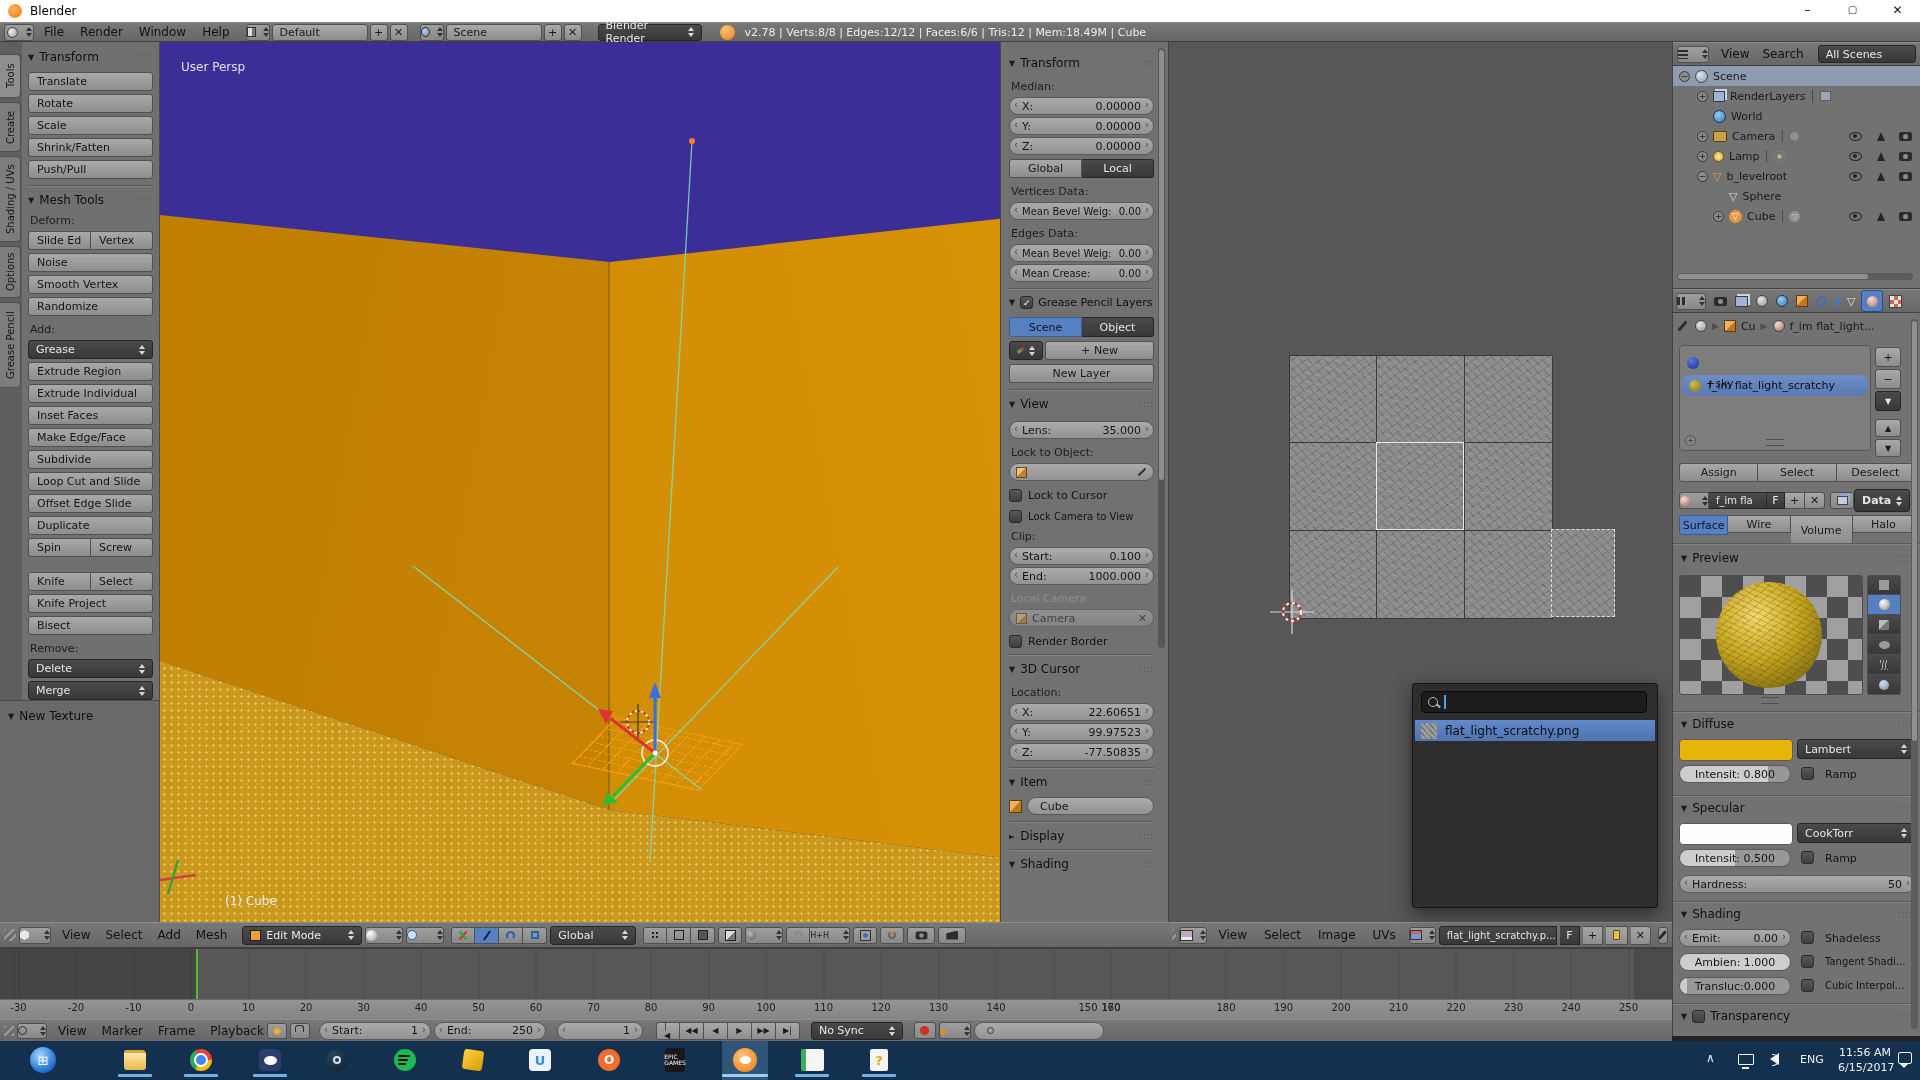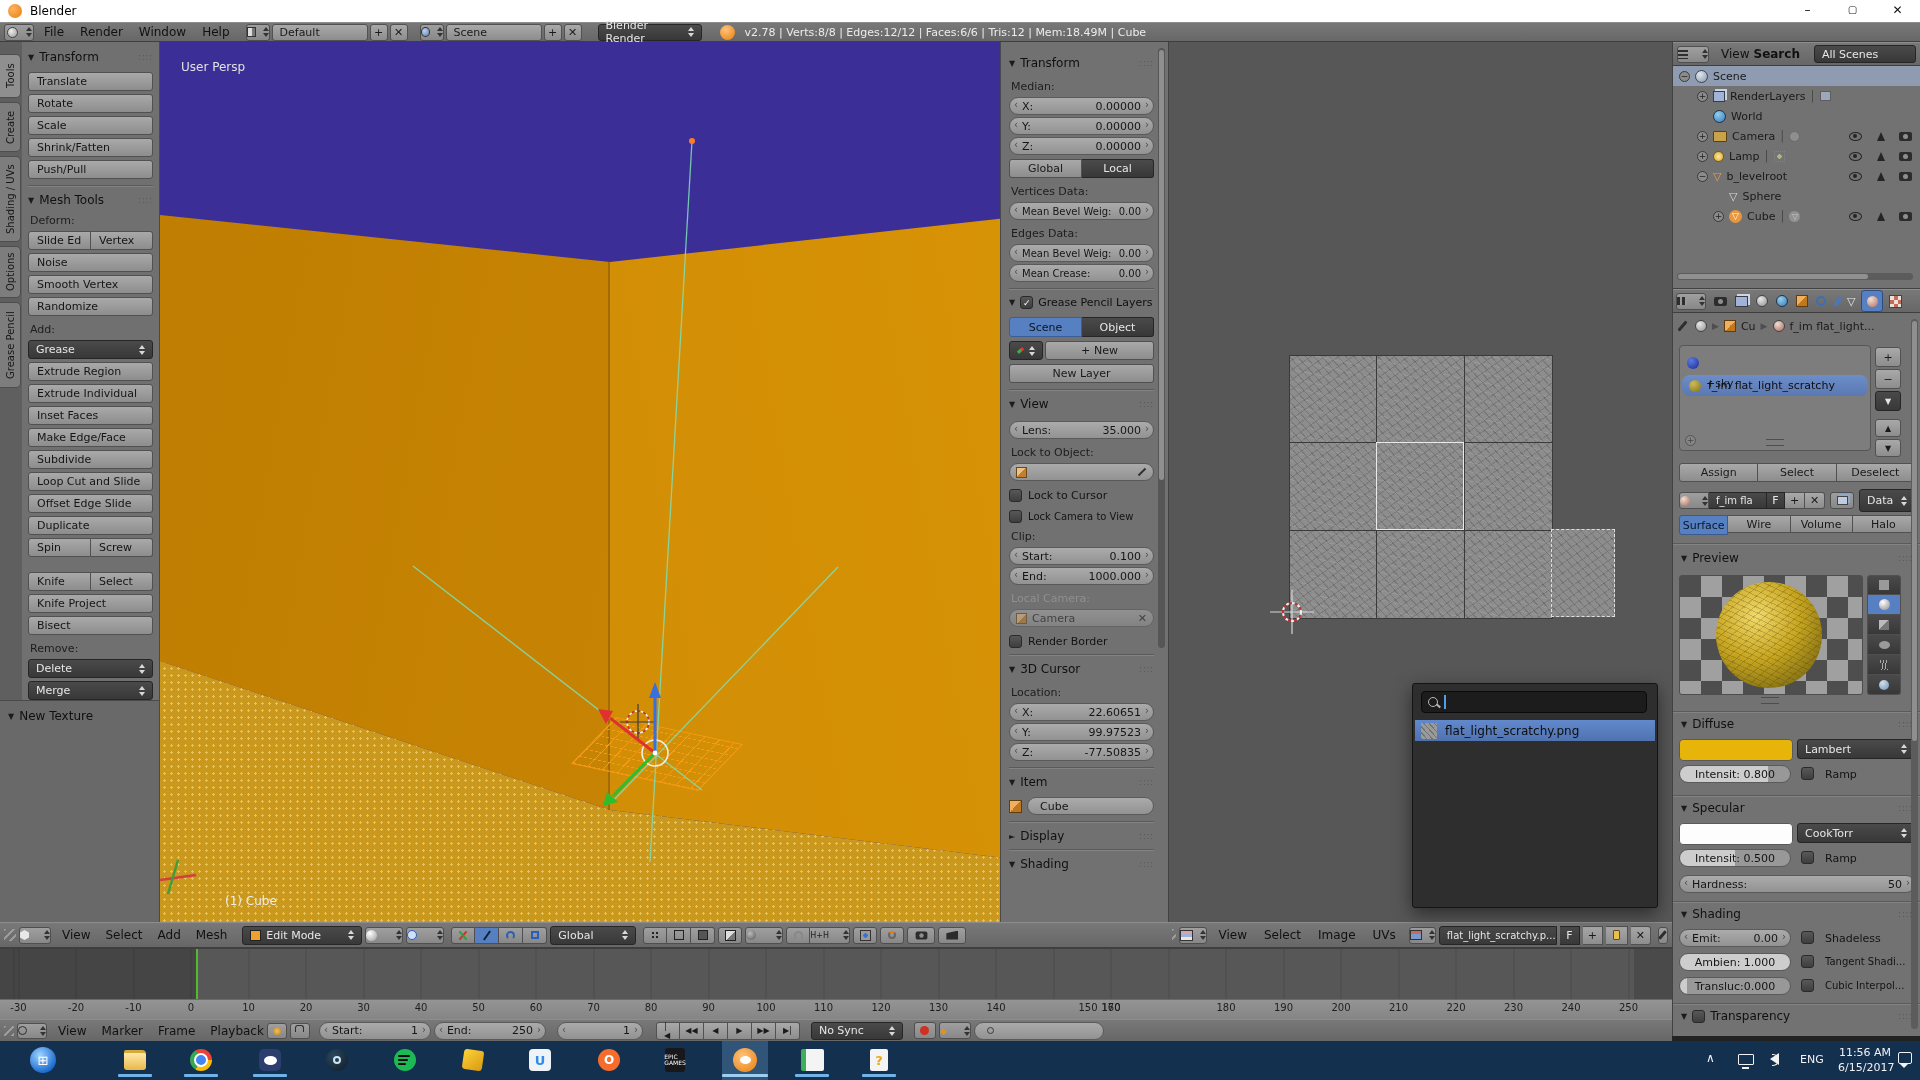--- a/index.html
+++ b/index.html
@@ -591,21 +591,21 @@
   <div class="abs" style="left:1672px;top:42px;width:248px;height:246px;background:#727272;border-left:1px solid #424242;box-sizing:border-box;">
     <div class="hdrbar" style="height:24px;padding:0 4px;gap:4px;">
       <span class="icebox" style="width:32px;">
         <span style="width:10px;height:9px;background:repeating-linear-gradient(#2e2e2e 0 2px,transparent 2px 4px);"></span>
         <span class="ud dk">
             <i class="u"></i>
             <i class="d"></i>
           </span>
       </span>
       <span class="menu" style="margin-left:8px;">View</span>
-      <span class="menu" style="margin-left:0;font-weight:bold;">Search</span>
+      <span class="menu" style="margin-left:9px;">Search</span>
       <span class="btnD" style="margin-left:10px;flex:1;height:18px;">
           <span>All Scenes</span>
         </span>
     </div>
 
     <div style="position:relative;height:20px;background:#8e9bb1;display:flex;align-items:center;gap:5px;padding-left:6px;">
       <span class="expander">−</span>
       <span class="ball" style="width:11px;height:11px;background:radial-gradient(circle at 35% 30%,#dfe8f2,#8796a8);border:1px solid #444;"></span>
       <span style="font-size:11px;">Scene</span>
     </div>
@@ -737,33 +737,33 @@
           <span style="font-size:10px;">f_im fla</span>
         </span>
       <span class="btnD" style="width:18px;justify-content:center;border-radius:0;border-left:none;height:17px;">
           <span>F</span>
         </span>
       <span class="btn" style="width:20px;justify-content:center;border-radius:0;border-left:none;height:17px;">+</span>
       <span class="btn" style="width:20px;justify-content:center;border-radius:0 3px 3px 0;border-left:none;height:17px;">✕</span>
       <span class="icebox" style="width:24px;margin-left:5px;height:17px;">
         <span style="width:9px;height:7px;background:#c0cde0;border:1px solid #444;box-shadow:2px -2px 0 #8fa8c8;"></span>
       </span>
-      <span class="btnD" style="width:56px;margin-left:5px;height:23px;">
+      <span class="btnD" style="width:56px;height:23px;font-weight:bold;">
           <span>Data</span>
           <span class="ud">
             <i class="u"></i>
             <i class="d"></i>
           </span>
         </span>
     </div>
 
     <div style="position:absolute;left:6px;top:226px;width:236px;display:flex;">
       <span style="flex:1;height:18px;background:#5680c2;border:1px solid #3a5a90;display:flex;align-items:center;justify-content:center;font-size:11px;color:#0c1624;border-radius:3px 0 0 3px;">Surface</span>
       <span class="btn" style="flex:1;justify-content:center;border-radius:0;border-left:none;height:18px;">Wire</span>
-      <span class="btn" style="flex:1;justify-content:center;border-radius:0;border-left:none;height:18px;">Volume</span>
+      <span class="btn" style="flex:1;justify-content:center;border-radius:0;border-left:none;height:30px;">Volume</span>
       <span class="btn" style="flex:1;justify-content:center;border-radius:0 3px 3px 0;border-left:none;height:18px;">Halo</span>
     </div>
     <div class="divline" style="position:absolute;left:0;top:254px;width:248px;margin:0;"></div>
 
     <div class="phdr" style="position:absolute;left:8px;top:262px;width:232px;">
       <span class="tri">▼</span>
         <span>Preview</span>
         <span class="dots">::::</span>
     </div>
     <div style="position:absolute;left:6px;top:286px;width:182px;height:118px;border:1px solid #4e4e4e;border-radius:3px;

